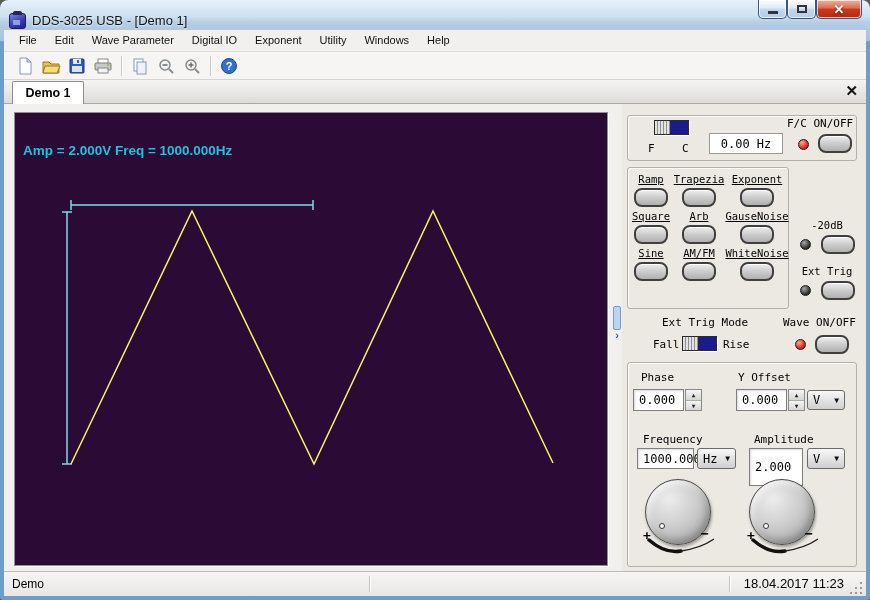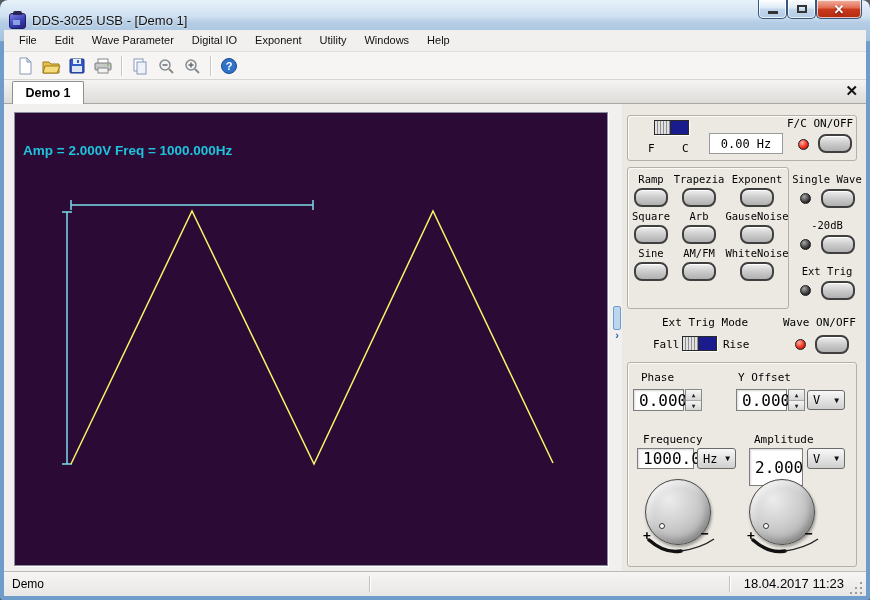--- a/index.html
+++ b/index.html
@@ -50,32 +50,32 @@
   .g3{left:5px;top:258px;width:230px;height:205px;}
   .lbl{position:absolute;white-space:nowrap;}
   .btn-pill{width:34px;height:19px;border:2px solid #3f3f3f;border-radius:8px;
     background:linear-gradient(180deg,#efefef,#cccccc 50%,#b0b0b0);box-shadow:inset 0 1px 0 #fff;}
   .led{width:11px;height:11px;border-radius:50%;border:1px solid #1a1a1a;}
   .led.red{background:radial-gradient(circle at 35% 30%,#ffb0a0,#f03020 55%,#a01008);}
   .led.dark{background:radial-gradient(circle at 35% 30%,#a8a8a8,#3a3a3a 60%,#000);}
   .slider{width:35px;height:15px;border:1px solid #2a2a2a;display:flex;background:#1a1c8e;box-shadow:1px 1px 0 #fff;}
   .slider .thumb{width:16px;height:100%;background:repeating-linear-gradient(90deg,#e2e2e2 0 2px,#8e8e8e 2px 3px);border-right:1px solid #2a2a2a;}
   .field{background:#fff;border:1px solid #7e7e7e;box-shadow:inset 1px 1px 2px rgba(0,0,0,.15);
-    font-family:"DejaVu Sans Mono",monospace;font-size:16px;display:flex;align-items:center;padding-left:5px;}
+    font-family:"DejaVu Sans Mono",monospace;font-size:12px;display:flex;align-items:center;padding-left:5px;}
   .readout{background:#fff;border:1px solid #9a9a9a;display:flex;align-items:center;justify-content:center;
     font-size:12px;font-family:"DejaVu Sans Mono",monospace;text-align:center;}
   .spin{width:17px;display:flex;flex-direction:column;border:1px solid #8a8a8a;}
   .spin div{flex:1;display:flex;align-items:center;justify-content:center;font-size:6px;color:#222;
     background:linear-gradient(180deg,#f5f5f5,#d6d6d6);border-bottom:1px solid #aaa;}
   .spin div:last-child{border-bottom:none;}
   .combo{border:1px solid #6a6a6a;border-radius:3px;background:linear-gradient(180deg,#f8f8f8,#cfcfcf);
     display:flex;align-items:center;font-size:12px;padding:0 5px;justify-content:space-between;}
   .combo .arr{font-size:8px;color:#111;}
   .grid3{position:absolute;left:1px;top:5px;width:160px;display:grid;grid-template-columns:44px 52px 64px;row-gap:3px;justify-items:center;}
-  .cell{display:flex;flex-direction:column;align-items:center;}
+  .cell{display:flex;flex-direction:column;align-items:center;text-decoration:underline;}
   .cell .cl{height:15px;font-size:10.5px;white-space:nowrap;}
   .siderow{position:absolute;left:168px;width:74px;display:flex;flex-direction:column;align-items:center;}
   .siderow .sr-label{font-size:10.5px;white-space:nowrap;height:14px;}
   .siderow .sr-ctl{display:flex;align-items:center;gap:10px;margin-top:2px;}
   .knob{position:absolute;width:80px;height:80px;}
   .knob-circle{position:absolute;left:4px;top:2px;width:66px;height:66px;border-radius:50%;
     background:radial-gradient(circle at 36% 30%,#ededed,#cdcdcd 45%,#aaaaaa 80%,#909090);
     border:1px solid #4a4a4a;
     box-shadow:inset -3px -4px 6px rgba(0,0,0,.22),inset 3px 4px 6px rgba(255,255,255,.65),1px 2px 3px rgba(0,0,0,.35);}
   .knob-dot{position:absolute;left:18px;top:46px;width:6px;height:6px;border-radius:50%;background:#fff;border:1px solid #333;}
@@ -264,27 +264,20 @@
                 <div class="cl">AM/FM</div>
                 <div class="btn-pill"></div>
               </div>
             <div class="cell">
                 <div class="cl">WhiteNoise</div>
                 <div class="btn-pill"></div>
               </div>
           </div>
         </div>
 
-        <div class="siderow" style="top:69px;">
-          <div class="sr-label">Single Wave</div>
-          <div class="sr-ctl">
-              <div class="led dark"></div>
-              <div class="btn-pill"></div>
-            </div>
-        </div>
         <div class="siderow" style="top:115px;">
           <div class="sr-label">-20dB</div>
           <div class="sr-ctl">
               <div class="led dark"></div>
               <div class="btn-pill"></div>
             </div>
         </div>
         <div class="siderow" style="top:161px;">
           <div class="sr-label">Ext Trig</div>
           <div class="sr-ctl">

